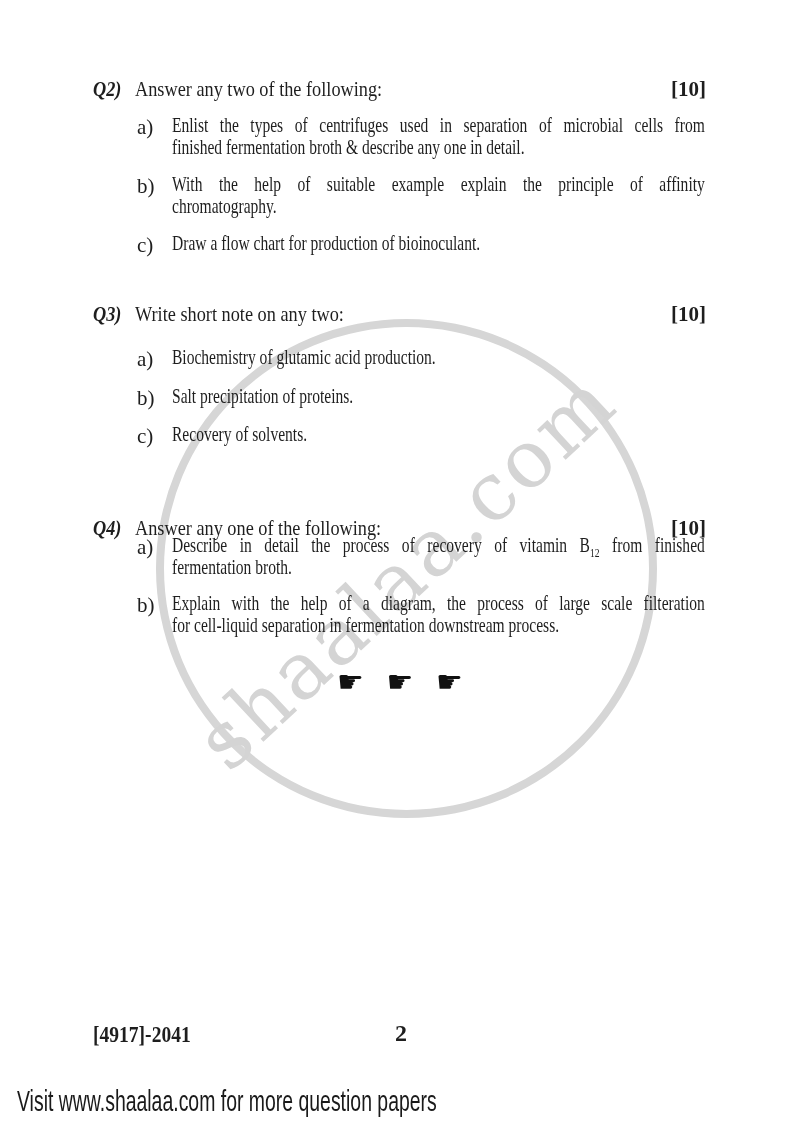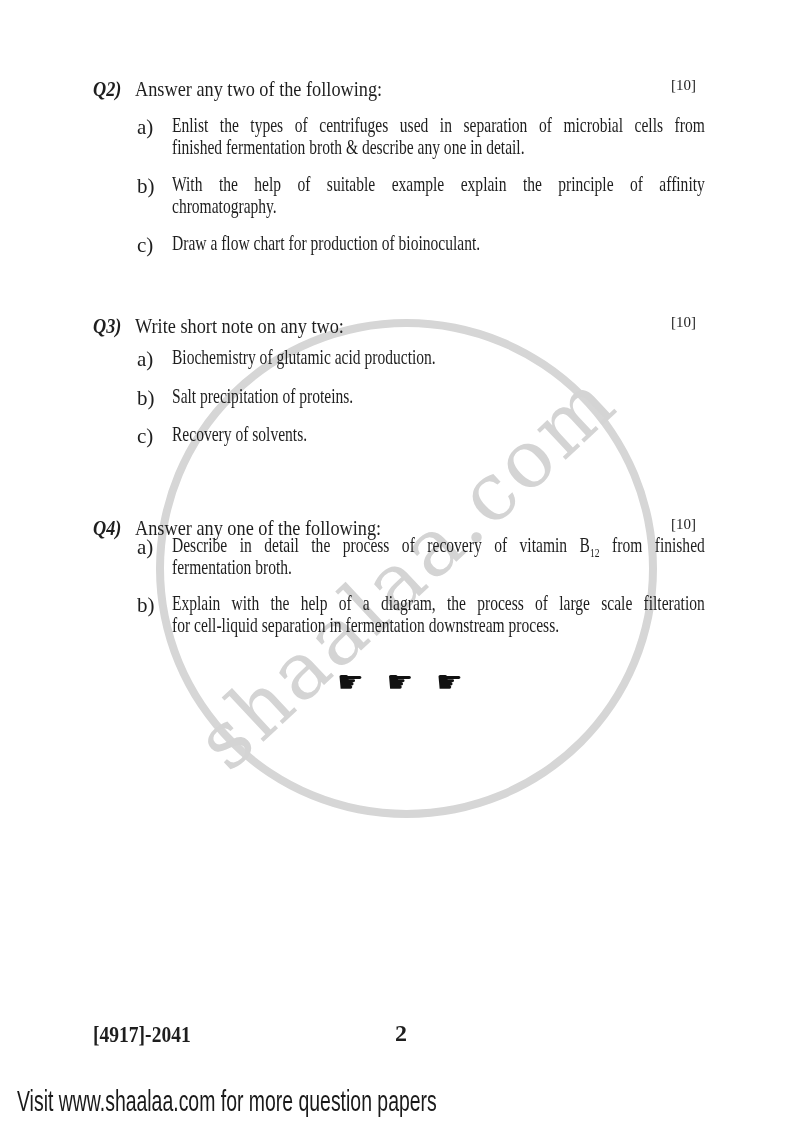--- a/index.html
+++ b/index.html
@@ -36,21 +36,21 @@
     font-weight:bold; font-style:italic; font-size:21.5px;
     transform:scaleX(0.85); transform-origin:0 0; white-space:nowrap;
   }
   .qprompt {
     position:absolute; left:135px; top:0;
     font-size:21.5px;
     transform:scaleX(0.85); transform-origin:0 0; white-space:nowrap;
   }
   .qmarks {
     position:absolute; left:671px; top:0;
-    font-weight:normal; font-size:15px; white-space:nowrap;
+    font-weight:bold; font-size:21px; white-space:nowrap;
   }
 
   
   .item { position:absolute; left:137px; width:620px; z-index:2; }
   .iletter { position:absolute; left:0; top:0; font-size:21px; }
   .ilines {
     margin-left:35px; width:720px;
     transform:scaleX(0.74); transform-origin:0 0;
   }
   .line { font-size:21px; line-height:21.5px; white-space:nowrap; }
@@ -122,21 +122,21 @@
     </div>
   </div>
 
   <div class="item" style="top:233px">
     <span class="iletter">c)</span>
     <div class="ilines">
       <div class="line">Draw a flow chart for production of bioinoculant.</div>
     </div>
   </div>
 
-  <div class="qheader" style="top:314px">
+  <div class="qheader" style="top:302px">
     <span class="qlabel">Q3)</span>
     <span class="qprompt">Write short note on any two:</span>
     <span class="qmarks">[10]</span>
   </div>
 
   <div class="item" style="top:347px">
     <span class="iletter">a)</span>
     <div class="ilines">
       <div class="line">Biochemistry of glutamic acid production.</div>
     </div>

